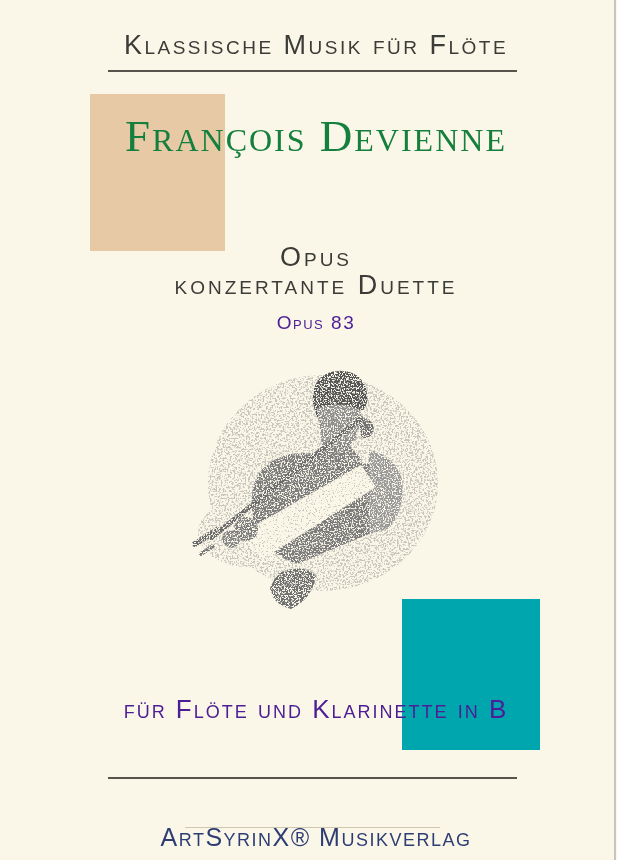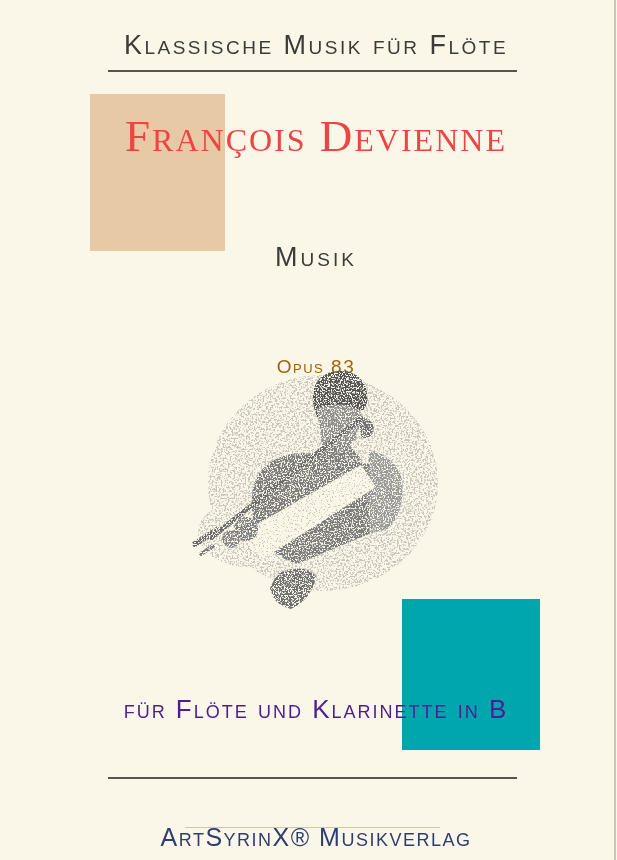--- a/index.html
+++ b/index.html
@@ -28,33 +28,33 @@
   .beige-rect{
     position:absolute;left:90px;top:94px;width:135px;height:157px;
     background:#E7CAA5;z-index:1;
   }
   .composer{
     top:110px;z-index:2;
     font-family:"Liberation Serif", serif;
     font-variant:small-caps;
     font-size:45px;font-weight:400;
     letter-spacing:2px;
-    color:#ef4444;
+    color:#15803d;
   }
   .work-line1{
     top:242px;
     font-variant:small-caps;font-size:27px;letter-spacing:3px;color:#3B3B38;
   }
   .work-line2{
     top:270px;
     font-variant:small-caps;font-size:27px;letter-spacing:3px;color:#3B3B38;
   }
   .opus{
     top:312px;
-    font-variant:small-caps;font-size:19px;letter-spacing:1.5px;color:#a16207;margin-top:44px;
+    font-variant:small-caps;font-size:19px;letter-spacing:1.5px;color:#4c1d95;
   }
 
   .engraving{position:absolute;left:183px;top:358px;z-index:1;}
 
   .teal-rect{
     position:absolute;left:402px;top:599px;width:138px;height:151px;
     background:#00A6AE;z-index:1;
   }
   .instrumentation{
     top:694px;z-index:2;
@@ -74,22 +74,23 @@
 <div class="page">
 
   <div class="series-header centered">Klassische Musik für Flöte</div>
 
   <div class="rule rule-top"></div>
 
   <div class="beige-rect"></div>
 
   <div class="composer centered">François Devienne</div>
 
-  <div class="work-line1 centered">Musik</div>
+  <div class="work-line1 centered">Opus</div>
 
+  <div class="work-line2 centered">konzertante Duette</div>
 
   <div class="opus centered">Opus 83</div>
 
   <svg class="engraving" width="280" height="255" viewBox="0 0 280 255" aria-hidden="true">
     <defs>
       <filter id="stipple" x="-10%" y="-10%" width="120%" height="120%">
         <feTurbulence type="fractalNoise" baseFrequency="0.72" numOctaves="2" seed="7" result="noise"></feTurbulence>
         <feColorMatrix in="noise" type="matrix" values="0 0 0 0 0
                   0 0 0 0 0
                   0 0 0 0 0

